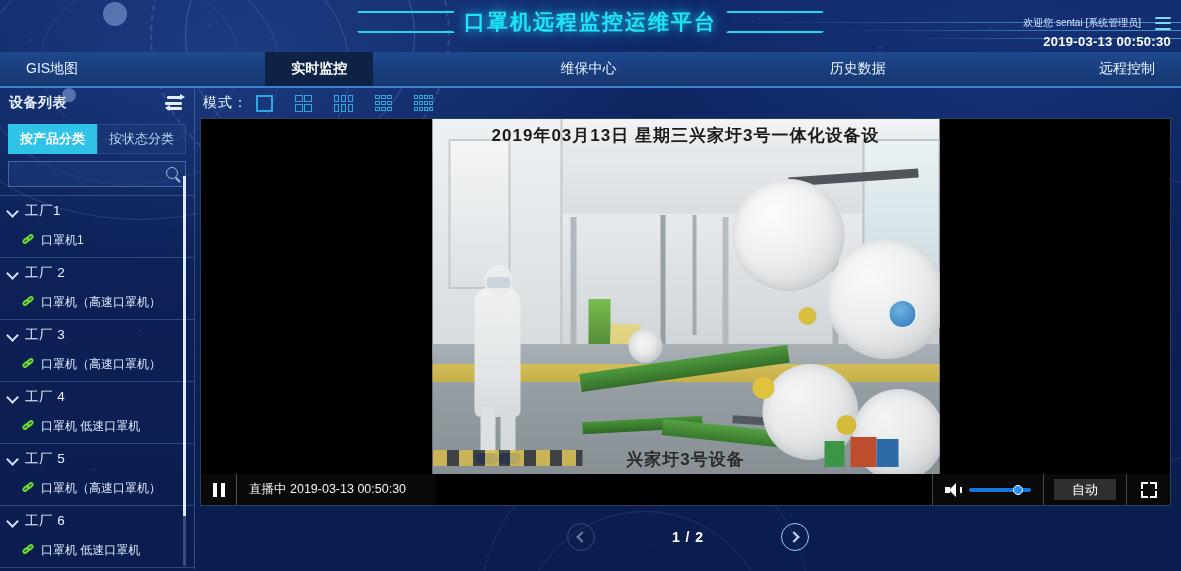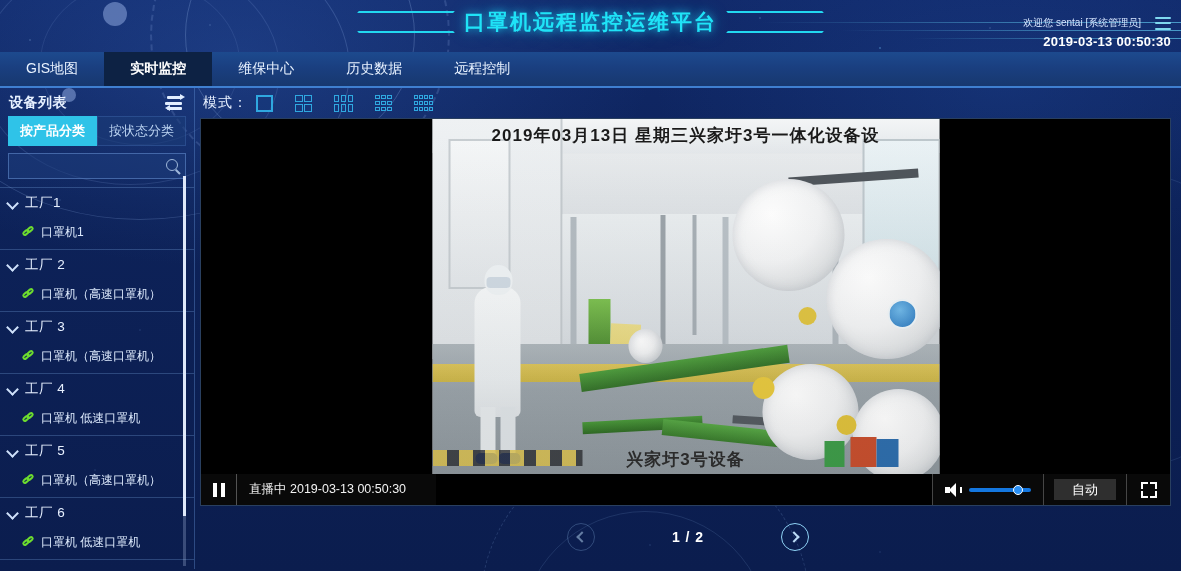--- a/index.html
+++ b/index.html
@@ -119,21 +119,21 @@
   .datetime {
     margin-top: 4px; font-size: 13px; font-weight: bold; color: #ffffff;
     letter-spacing: .3px; white-space: nowrap;
   }
 
   
   .nav {
     position: relative; z-index: 3;
     height: 36px;
     background: linear-gradient(180deg, #1d4a8e 0%, #1a3f80 45%, #17386f 100%);
-    display: flex; align-items: stretch; justify-content: flex-start;
+    display: flex; align-items: stretch; justify-content: space-between;
     border-bottom: 2px solid #3f7fd0;
   }
   .nav-item {
     display: flex; align-items: center; justify-content: center;
     padding: 0 26px; color: #e8f2ff; font-size: 14px; cursor: pointer;
     white-space: nowrap;
   }
   .nav-item.active {
     background: #0d2244; color: #ffffff; font-weight: bold;
   }
@@ -169,21 +169,21 @@
   .filter-icon b:nth-of-type(1) {
     top: -1.5px; right: 0;
     border-top: 3px solid transparent; border-bottom: 3px solid transparent;
     border-left: 5px solid #e2eeff;
   }
   .filter-icon b:nth-of-type(2) {
     top: 9.5px; left: 0;
     border-top: 3px solid transparent; border-bottom: 3px solid transparent;
     border-right: 5px solid #e2eeff;
   }
-  .tabs { display: flex; margin: 2px 8px 0 8px; border-radius: 11px; }
+  .tabs { display: flex; margin: 10px 8px 0 8px; border-radius: 11px; }
   .tab {
     flex: 1; text-align: center; font-size: 13px; padding: 5px 0;
     color: #bcd4f2; cursor: pointer;
     background: rgba(28,60,120,0.55);
     border: 1px solid rgba(90,140,215,0.25);
   }
   .tab.active {
     background: #2fc3e8; color: #ffffff; font-weight: bold;
     border-color: #2fc3e8;
   }

